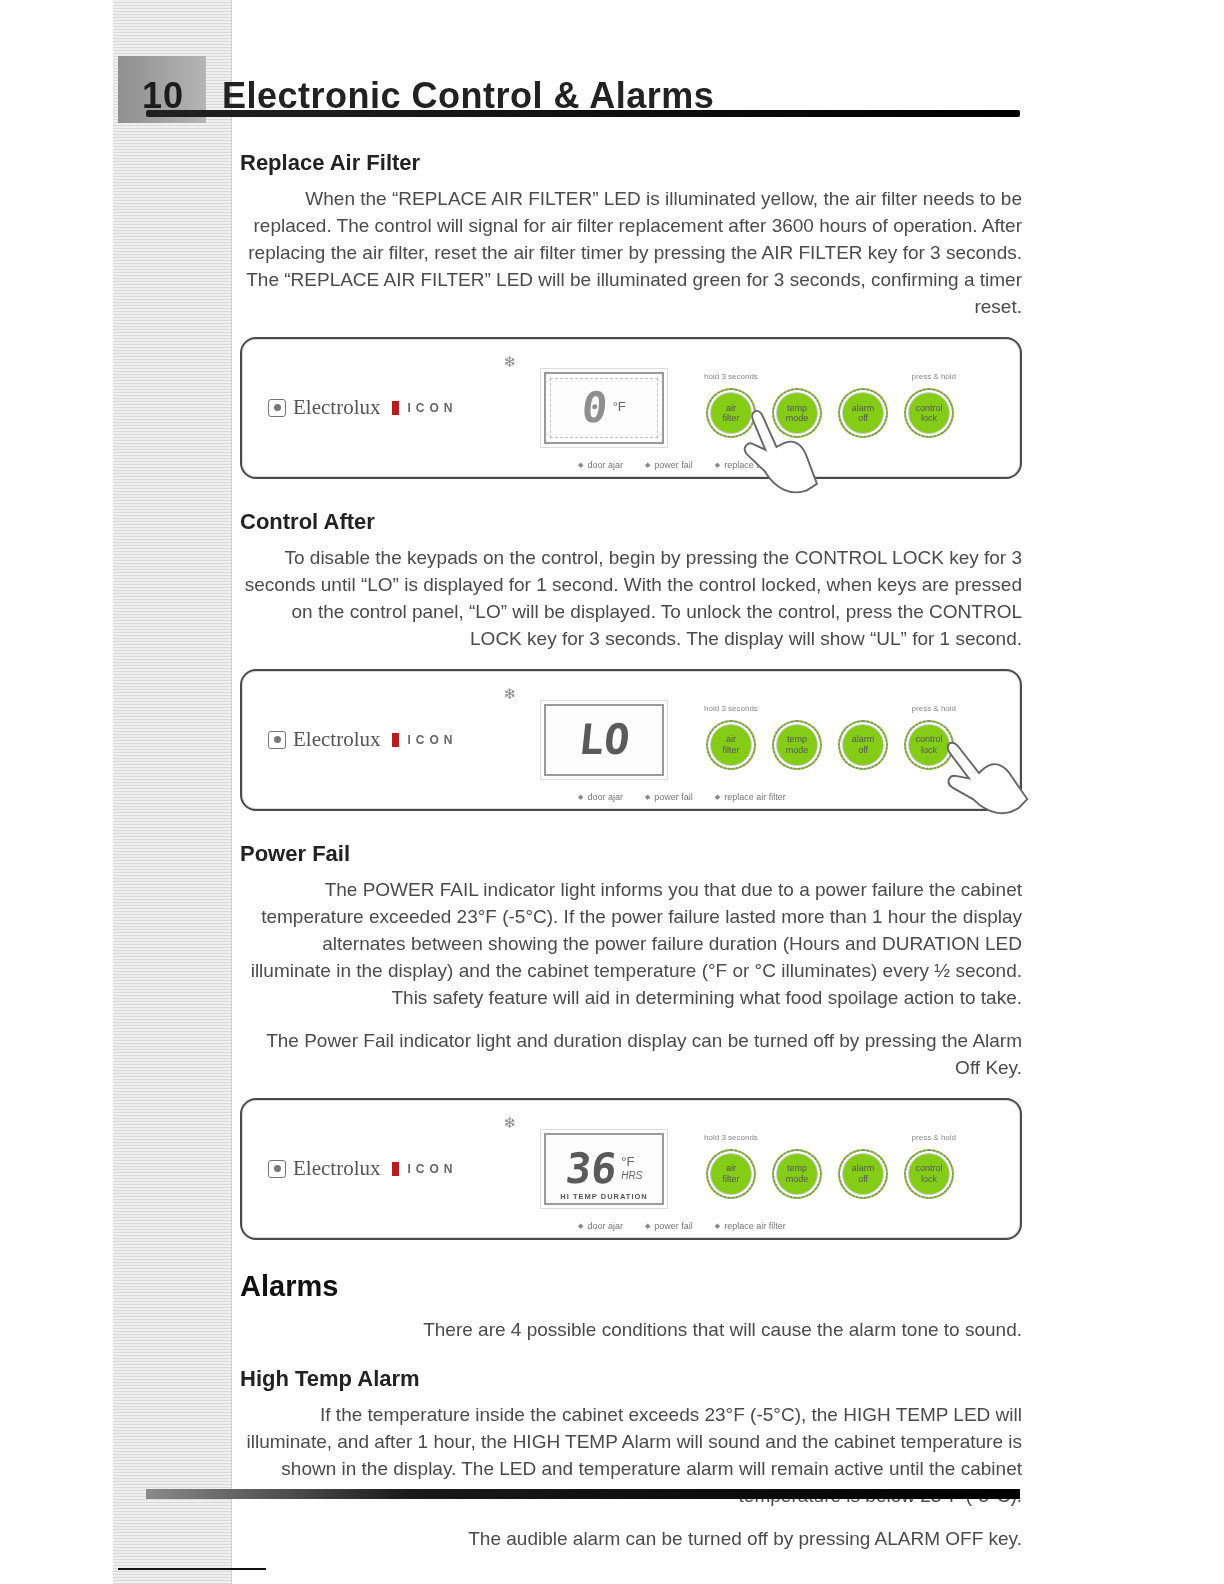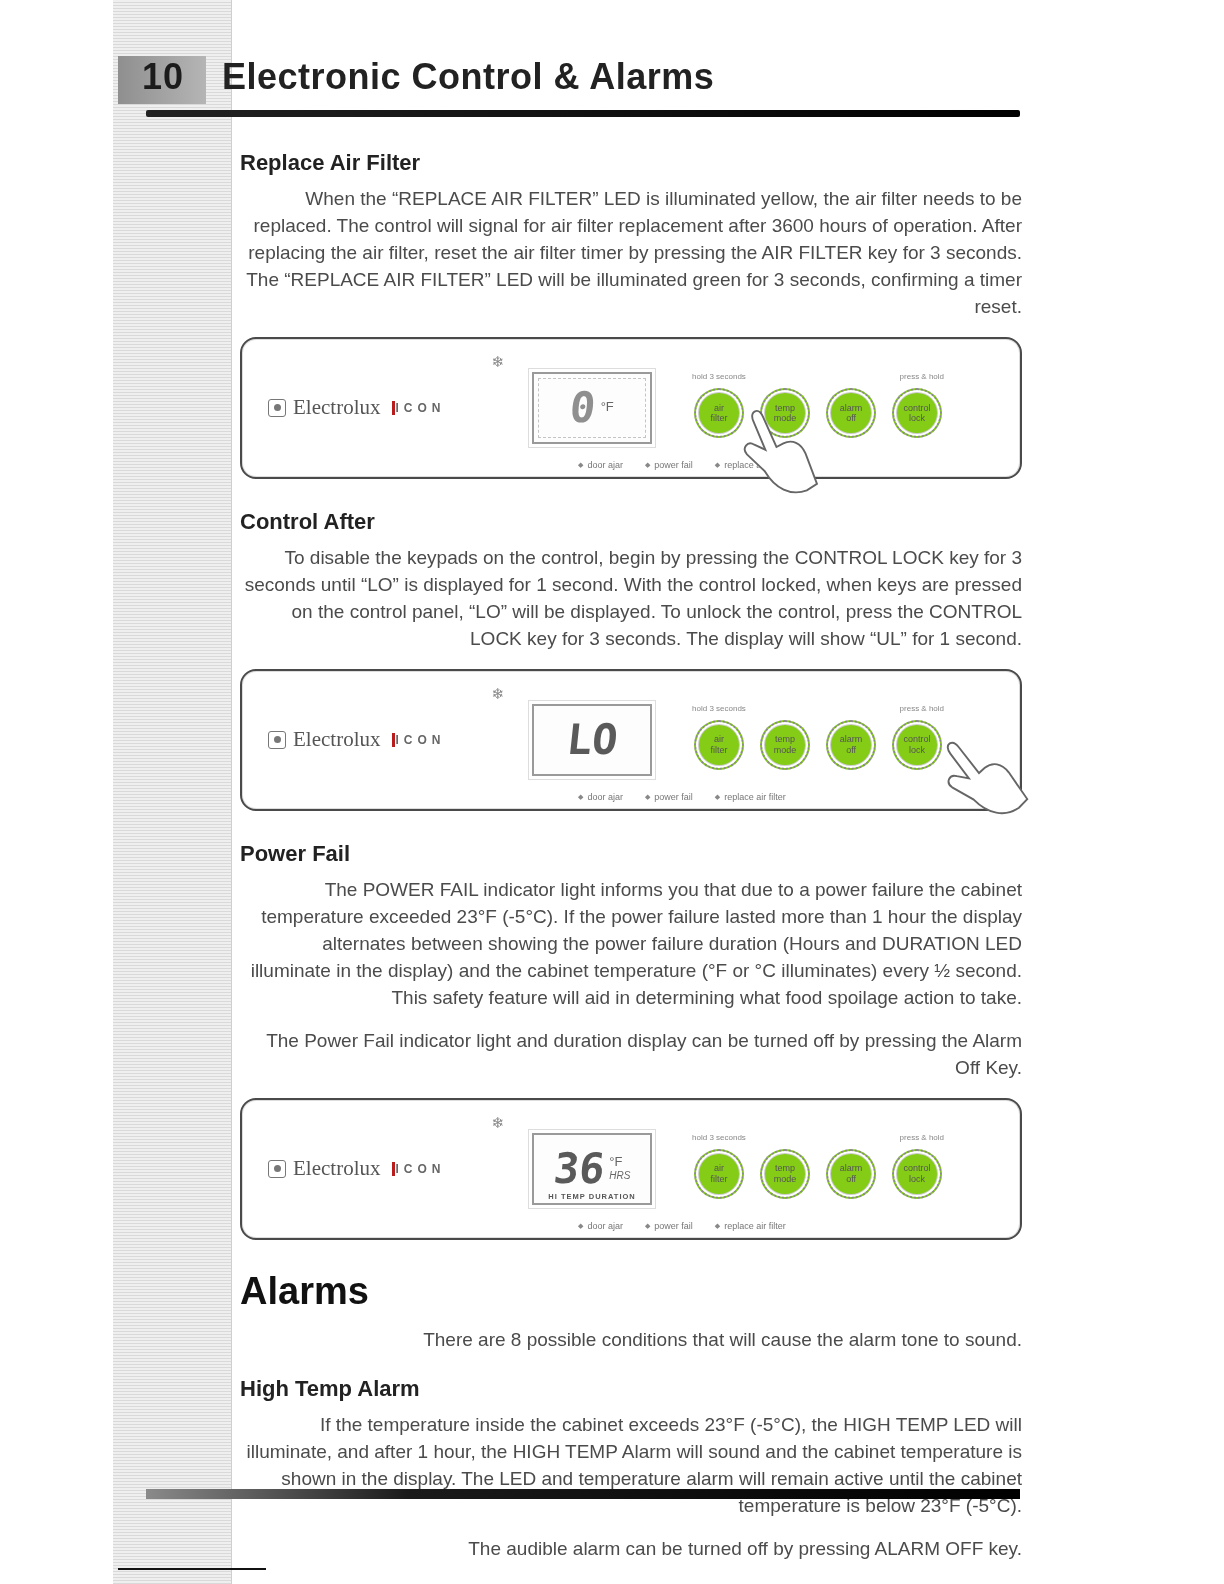--- a/index.html
+++ b/index.html
@@ -14,52 +14,52 @@
     position:absolute;left:113px;top:0;bottom:0;width:118px;
     background:
       repeating-linear-gradient(0deg,#d9d9d9 0 1px,#efefef 1px 3px),
       repeating-linear-gradient(90deg,rgba(180,180,180,.35) 0 1px,rgba(240,240,240,.2) 1px 4px);
     border-right:1px solid #cfcfcf;
   }
   
   .header{position:absolute;top:56px;left:118px;right:204px;display:flex;align-items:baseline;}
   .page-number{
     display:inline-block;background:linear-gradient(90deg,#8f8f8f,#b5b5b5);
-    color:#1c1c1c;font-weight:bold;font-size:36px;padding:0 22px 6px 24px;
+    color:#1c1c1c;font-weight:bold;font-size:36px;padding:19px 22px 6px 24px;
     letter-spacing:1px;
   }
   .page-title{
     font-size:36px;font-weight:bold;color:#222;margin-left:16px;letter-spacing:.5px;
   }
   .header-rule{
     position:absolute;top:110px;left:146px;right:204px;height:7px;
     background:linear-gradient(90deg,#222,#000);border-radius:2px;
   }
   
   .content{position:absolute;top:128px;left:240px;width:782px;}
   h2.main-heading{font-size:29px;color:#111;margin:14px 0 18px 0;letter-spacing:.2px;}
   h3.sub-heading{font-size:22px;color:#222;margin:22px 0 10px 0;}
-  h2.alarms-heading{font-size:38px;color:#111;margin:20px 0 14px 0;}
+  h2.alarms-heading{font-size:29px;color:#111;margin:20px 0 14px 0;}
   p.body-text{font-size:19px;line-height:1.42;margin:0 0 16px 0;text-align:right;}
   
   .panel{
     position:relative;border:2px solid #4a4a4a;border-radius:16px;height:138px;
     margin:10px 0 30px 0;background:#fff;box-shadow:inset 0 0 0 1px #ddd;
   }
   .panel-row{display:flex;align-items:center;height:100%;padding:0 26px;}
   .brand{display:flex;align-items:center;color:#555;white-space:nowrap;}
   .emblem{
     width:16px;height:16px;border:1.5px solid #777;display:inline-flex;
     align-items:center;justify-content:center;margin-right:7px;border-radius:3px;
   }
   .emblem::before{content:"";width:7px;height:7px;border-radius:50%;background:#777;}
   .brand-name{font-family:"Liberation Serif",serif;font-size:21px;color:#555;}
   .brand-series{
-    font-size:12px;letter-spacing:5px;color:#666;border-left:3px solid #b91c1c;
-    margin-left:12px;padding-left:0;font-weight:bold;
+    font-size:12px;letter-spacing:5px;color:#666;border-left:7px solid #b91c1c;
+    margin-left:12px;padding-left:8px;font-weight:bold;
   }
   .snowflake{font-size:15px;color:#888;align-self:flex-start;margin:14px 0 0 46px;}
   .display{
     position:relative;width:116px;height:68px;border:2px solid #9a9a9a;margin-left:28px;
     display:flex;align-items:center;justify-content:center;background:#fdfdfd;
     box-shadow:0 0 0 3px #fff,0 0 0 4px #ddd;flex:none;
   }
   .display.ghost::before{content:"";position:absolute;inset:4px;border:1px dashed #c4c4c4;}
   .seg{
     font-family:"DejaVu Sans Mono",monospace;font-weight:bold;font-size:42px;color:#5a5a5a;
@@ -274,21 +274,21 @@
           <span>power fail</span>
         </span>
       <span class="ind">
           <span class="dot">◆</span>
           <span>replace air filter</span>
         </span>
     </div>
   </div>
 
   <h2 class="alarms-heading">Alarms</h2>
-  <p class="body-text">There are 8 possible conditions that will cause the alarm tone to sound.</p>
+  <p class="body-text">There are 4 possible conditions that will cause the alarm tone to sound.</p>
 
   <h3 class="sub-heading" style="margin-top:23px;">High Temp Alarm</h3>
   <p class="body-text">If the temperature inside the cabinet exceeds 23°F (-5°C), the HIGH TEMP LED will illuminate, and after 1 hour, the HIGH TEMP Alarm will sound and the cabinet temperature is shown in the display. The LED and temperature alarm will remain active until the cabinet temperature is below 23°F (-5°C).</p>
   <p class="body-text">The audible alarm can be turned off by pressing ALARM OFF key.</p>
 
 </div>
 
 <div class="footer-bar"></div>
 <div class="footer-mark"></div>
 

